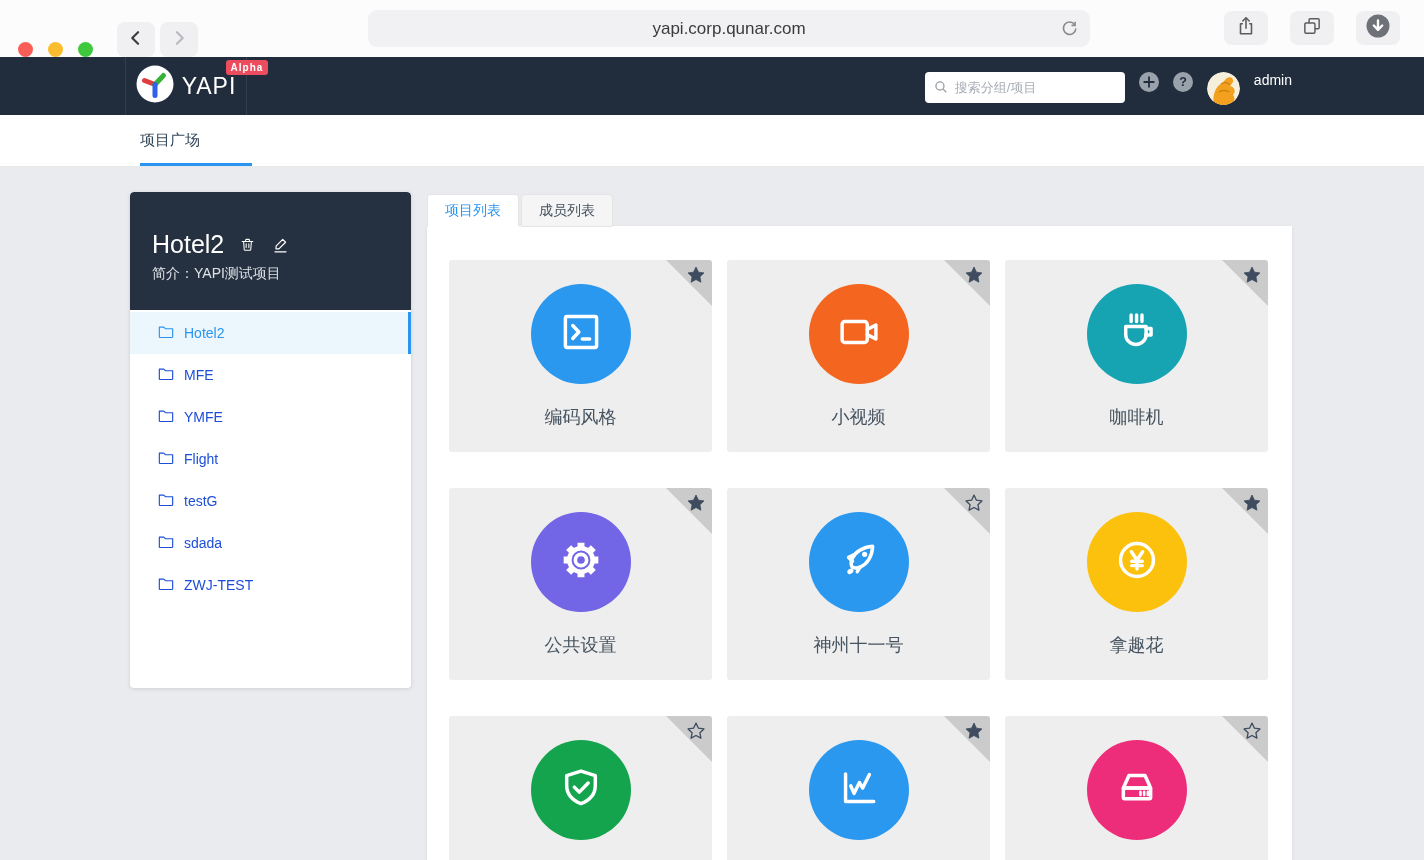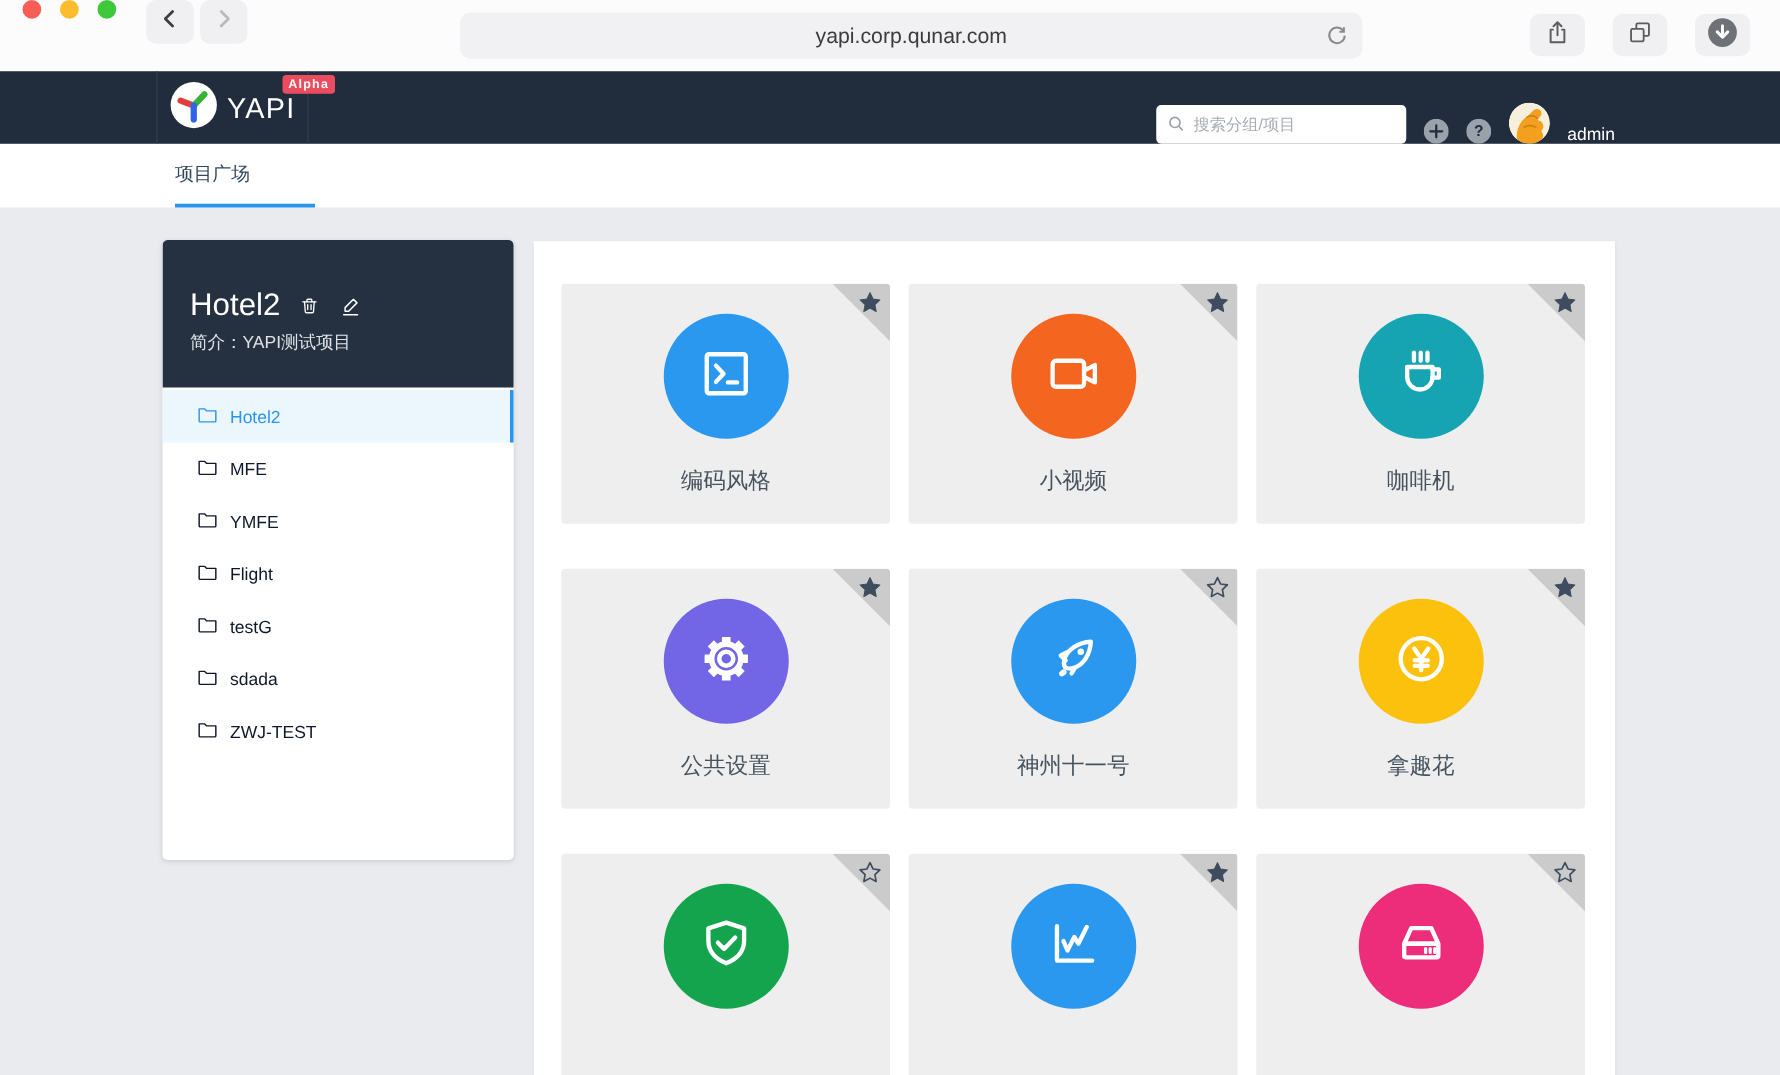--- a/index.html
+++ b/index.html
@@ -1,20 +1,20 @@
 <!DOCTYPE html>
 <html><head>
 <meta charset="utf-8">
 <style>
   * { box-sizing: border-box; margin: 0; padding: 0; }
   html,body { width:1424px; height:860px; overflow:hidden;
     font-family:"Liberation Sans",sans-serif; background:#e9ebef; }
 
   
-  .chrome { height:57px; background:#fcfcfc; position:relative; display:flex; align-items:flex-start; }
+  .chrome { height:57px; background:#fcfcfc; position:relative; display:flex; align-items:flex-end; }
   .traffic { display:flex; gap:15px; padding-left:18px; }
   .tl { width:15px; height:15px; border-radius:50%; }
   .tl-red{background:#f95e56}.tl-yellow{background:#fbbd2d}.tl-green{background:#3ec93c}
   .nav-btns { margin-left:24px; display:flex; gap:5px; }
   .chrome-btn { width:38px; height:35px; background:#f0f0f2; border-radius:8px;
     display:flex; align-items:center; justify-content:center; }
   .urlbar { position:absolute; left:368px; top:10px; width:722px; height:37px;
     background:#f1f1f4; border-radius:9px; display:flex; align-items:center;
     justify-content:center; font-size:17px; color:#3b3b3d; }
   .reload { position:absolute; right:11px; top:9px; }
@@ -22,21 +22,21 @@
   .chrome-right .chrome-btn { width:44px; height:34px; }
 
   
   .navbar { height:58px; background:#212c3d; position:relative; }
   .brand { position:absolute; left:125px; top:0; height:58px; width:122px;
     display:flex; align-items:center; justify-content:center; gap:8px;
     border-left:1px solid #323d4d; border-right:1px solid #323d4d; }
   .brand-text { position:relative; color:#fff; font-size:23px; letter-spacing:1px; font-weight:500; }
   .brand-badge { position:absolute; top:-13px; right:-32px; background:#eb4d5e; color:#fff;
     font-size:10px; font-weight:bold; padding:2px 5px; border-radius:3px; }
-  .nav-right { position:absolute; right:132px; top:0; height:58px; display:flex; align-items:flex-end; gap:14px; }
+  .nav-right { position:absolute; right:132px; top:15px; height:58px; display:flex; align-items:flex-start; gap:14px; }
   .nav-search { position:relative; width:200px; height:31px; }
   .nav-search input { width:100%; height:100%; border:none; border-radius:4px;
     padding:0 10px 0 30px; font-size:13px; color:#333; outline:none; background:#fff;
     font-family:"Liberation Sans",sans-serif; }
   .nav-search input::placeholder { color:#a7adb5; }
   .nav-search .s-icon { position:absolute; left:9px; top:8px; }
   .circle-btn { width:20px; height:20px; border-radius:50%; }
   .avatar { width:33px; height:33px; border-radius:50%; overflow:hidden; }
   .username { color:#fff; font-size:14px; }
 
@@ -63,21 +63,21 @@
   .filter-wrap { position:relative; flex:1; }
   .filter-wrap input { width:100%; height:30px; border:1px solid #d9d9d9; border-radius:4px;
     padding:0 28px 0 9px; font-size:13px; color:#555; outline:none;
     font-family:"Liberation Sans",sans-serif; }
   .filter-wrap input::placeholder { color:#bfbfbf; }
   .filter-wrap .s-icon { position:absolute; right:8px; top:7px; }
   .add-group-btn { width:74px; height:30px; background:#2a95f1; color:#fff; border:none;
     border-radius:4px; font-size:13px; cursor:pointer; font-family:"Liberation Sans",sans-serif; }
   .group-list { padding:2px 0 36px; }
   .group-item { height:42px; display:flex; align-items:center; gap:10px; padding-left:28px;
-    font-size:14px; color:#0f172a; border-right:3px solid transparent; cursor:pointer; }
+    font-size:14px; color:#1d4ed8; border-right:3px solid transparent; cursor:pointer; }
   .group-item.active { background:#ecf6fd; color:#2a95f1; border-right-color:#2a95f1; }
 
   
   .main { position:absolute; left:427px; top:27px; width:865px; }
   .main-tabs { display:flex; height:33px; position:relative; z-index:2; }
   .main-tab { padding:0 17px; line-height:31px; font-size:14px; color:#45525e;
     background:#f5f5f6; border:1px solid #e4e4e5; border-radius:4px 4px 0 0;
     margin-right:2px; cursor:pointer; }
   .main-tab.active { background:#fff; color:#2a95f1; border-bottom-color:#fff; }
   .main-panel { background:#fff; min-height:634px; margin-top:-1px; padding:34px 22px;
@@ -268,20 +268,30 @@
         <div class="group-item">
           <span><svg width="16" height="14" viewBox="0 0 18 15" fill="none" stroke="currentColor" stroke-width="1.3" stroke-linejoin="round">
               <path d="M1.5 2 H6.5 L8.3 3.8 H16.5 V12.8 A0.9 0.9 0 0 1 15.6 13.7 H2.4 A0.9 0.9 0 0 1 1.5 12.8 Z"></path>
             </svg></span>
           <span>ZWJ-TEST</span>
         </div>
       </div>
   </div>
 
   <div class="main">
+    <div class="main-tabs">
+
+        <div class="main-tab active">
+          <span>项目列表</span>
+        </div>
+
+        <div class="main-tab">
+          <span>成员列表</span>
+        </div>
+      </div>
     <div class="main-panel">
       <div class="card-grid">
 
           <div class="proj-card">
             <div class="proj-circle" style="background: rgb(43, 152, 240);">
               <span><svg width="52" height="52" viewBox="0 0 24 24" fill="none" stroke="#fff" stroke-width="1.6" stroke-linecap="round" stroke-linejoin="round">
                   <rect x="4.8" y="4.8" width="14.4" height="14.4" rx="0.8"></rect>
                   <polyline points="8.2,9 11,12 8.2,15"></polyline>
                   <line x1="12.6" y1="15.2" x2="16" y2="15.2"></line>
                 </svg></span>

